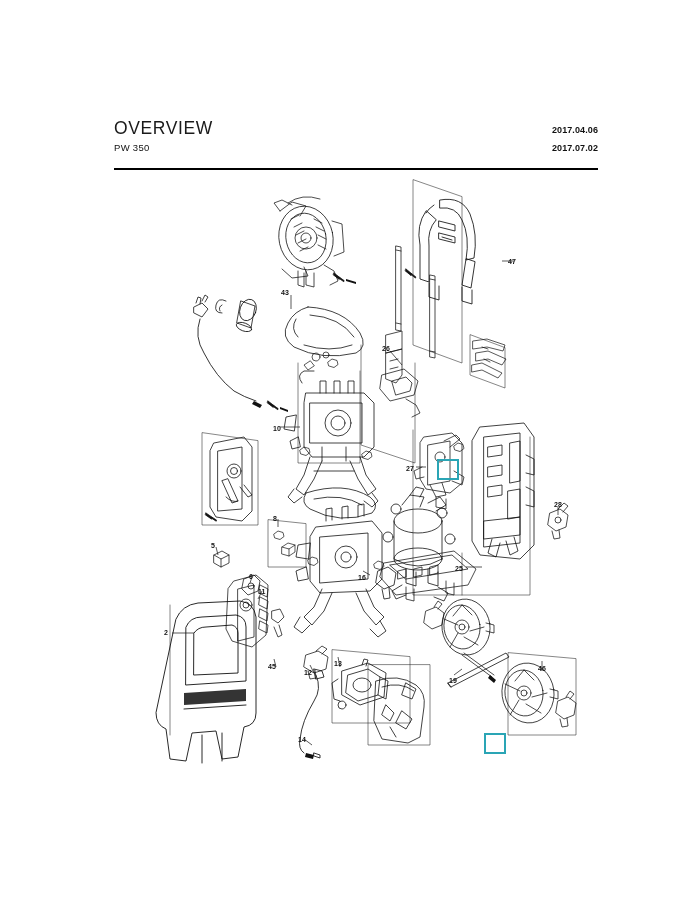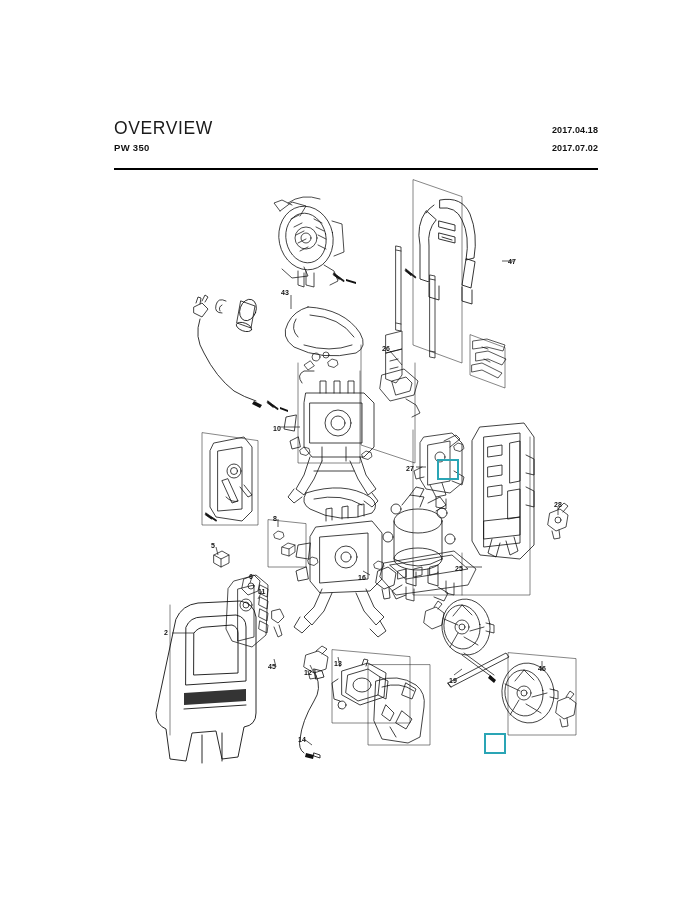--- a/index.html
+++ b/index.html
@@ -37,21 +37,21 @@
     letter-spacing: 0.6px;
     color: #1a1a1a;
     line-height: 20px;
     white-space: nowrap;
   }
   .hdr-subtitle {
     position: absolute;
     left: 0;
     top: 24px;
     font-size: 9.5px;
-    font-weight: bold;
+    font-weight: normal;
     letter-spacing: 0.3px;
     color: #111111;
     line-height: 12px;
     white-space: nowrap;
   }
   .hdr-date {
     position: absolute;
     right: 0;
     font-size: 9px;
     font-weight: bold;
@@ -100,21 +100,21 @@
   }
 </style>
 </head>
 <body>
 
 <div class="page">
 
   <div class="header">
     <div class="hdr-title">OVERVIEW</div>
     <div class="hdr-subtitle">PW 350</div>
-    <div class="hdr-date hdr-date-1">2017.04.18</div>
+    <div class="hdr-date hdr-date-1">2017.04.06</div>
     <div class="hdr-date hdr-date-2">2017.07.02</div>
   </div>
   <div class="hdr-rule"></div>
 
   <div class="diagram">
 
     <svg width="500" height="600" viewBox="0 0 500 600" xmlns="http://www.w3.org/2000/svg">
       <defs>
         <g id="screw">
           <path d="M0 0 l7 2.5 l0 2 l-7 -2.5 z" fill="#111"></path>

